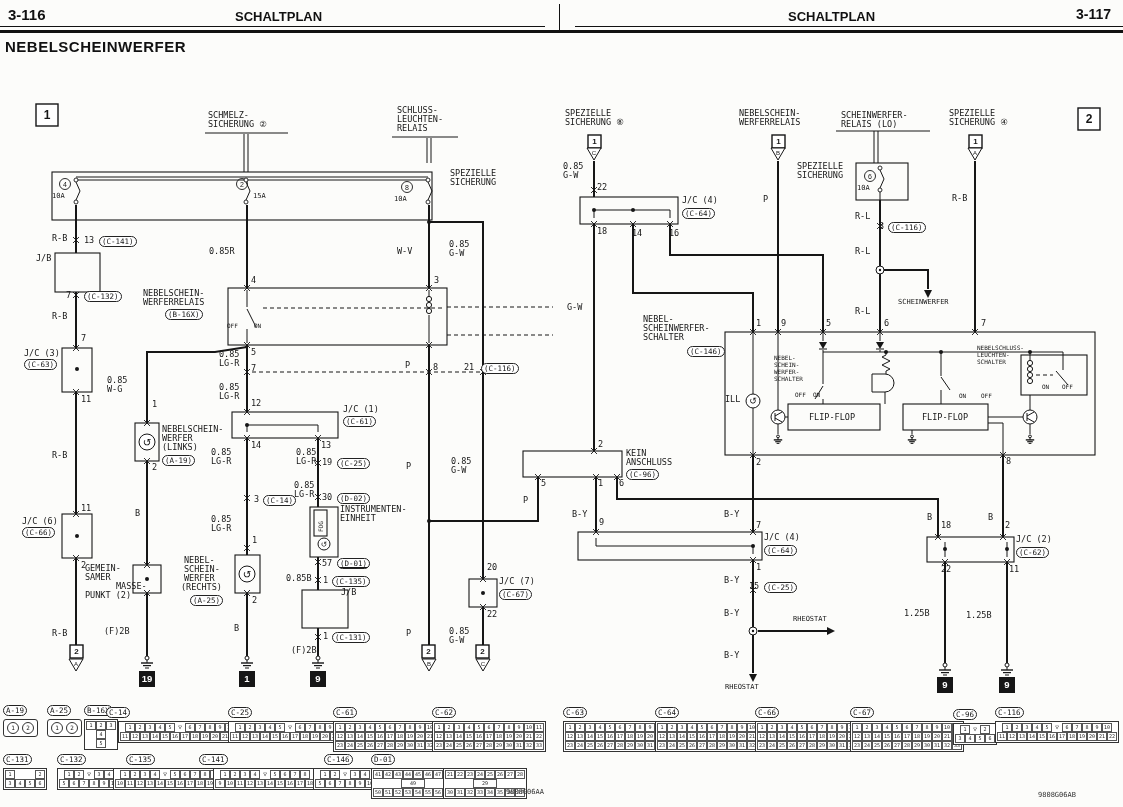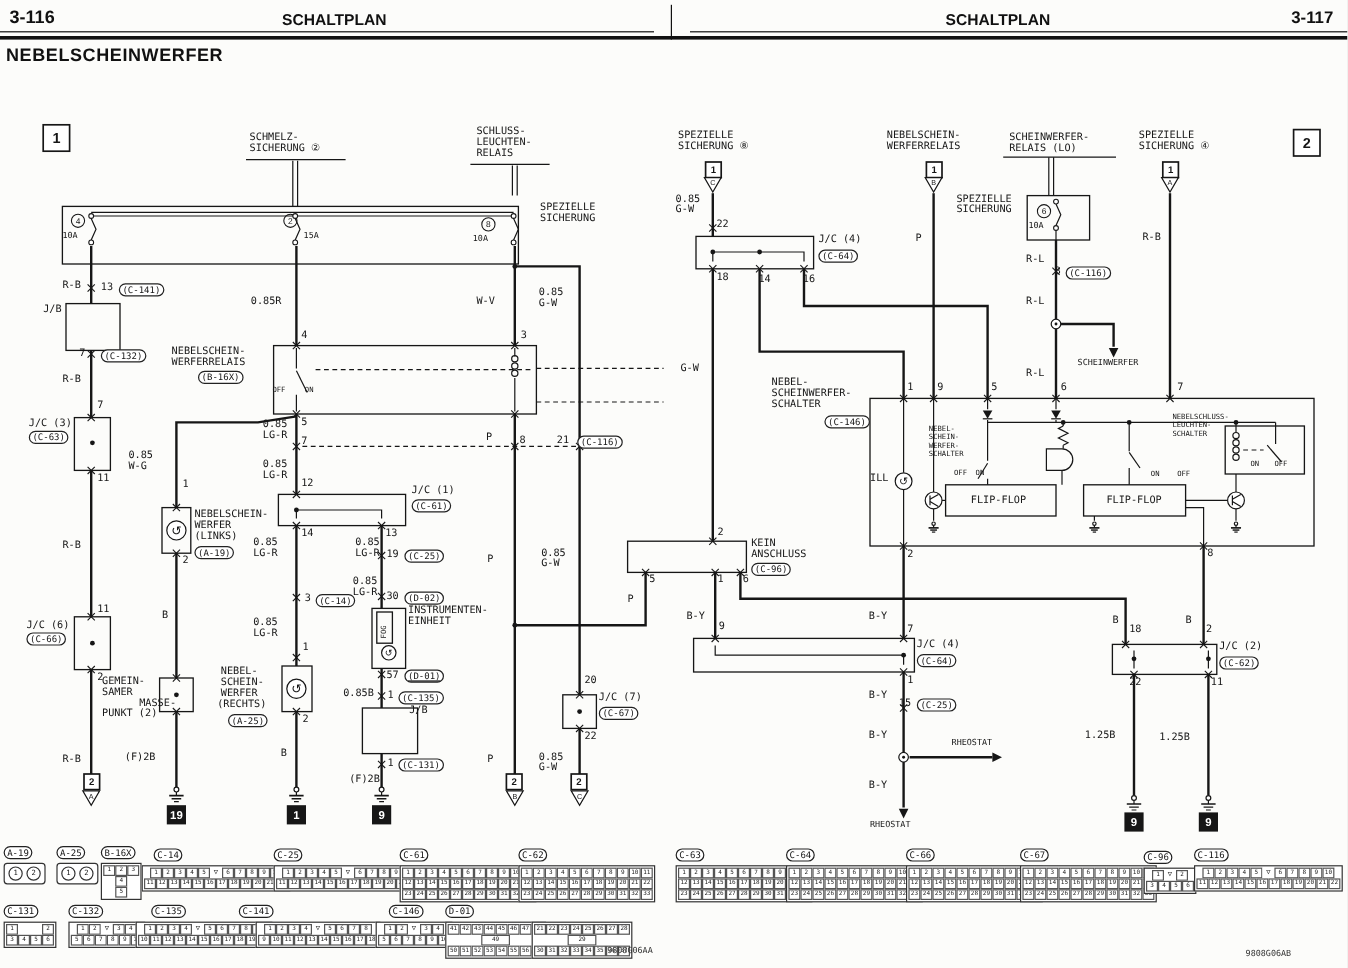--- a/index.html
+++ b/index.html
@@ -635,21 +635,21 @@
       <span class="cid" style="left: 84px; top: 705px;">B-16X</span>
       <div class="conn" style="left: 84px; top: 719px;"><div class="cbody"><div class="crow">
             <div class="cell">1</div>
             <div class="cell">2</div>
             <div class="cell">3</div>
           </div><div class="crow">
             <div class="cell">4</div>
           </div><div class="crow">
             <div class="cell">5</div>
           </div></div></div>
-      <span class="cid" style="left: 128px; top: 707px;">C-14</span>
+      <span class="cid" style="left: 106px; top: 707px;">C-14</span>
       <div class="conn" style="left: 118px; top: 721px;"><div class="cbody"><div class="crow">
             <div class="cell">1</div>
             <div class="cell">2</div>
             <div class="cell">3</div>
             <div class="cell">4</div>
             <div class="cell">5</div>
             <div class="cell notch">▽</div>
             <div class="cell">6</div>
             <div class="cell">7</div>
             <div class="cell">8</div>

